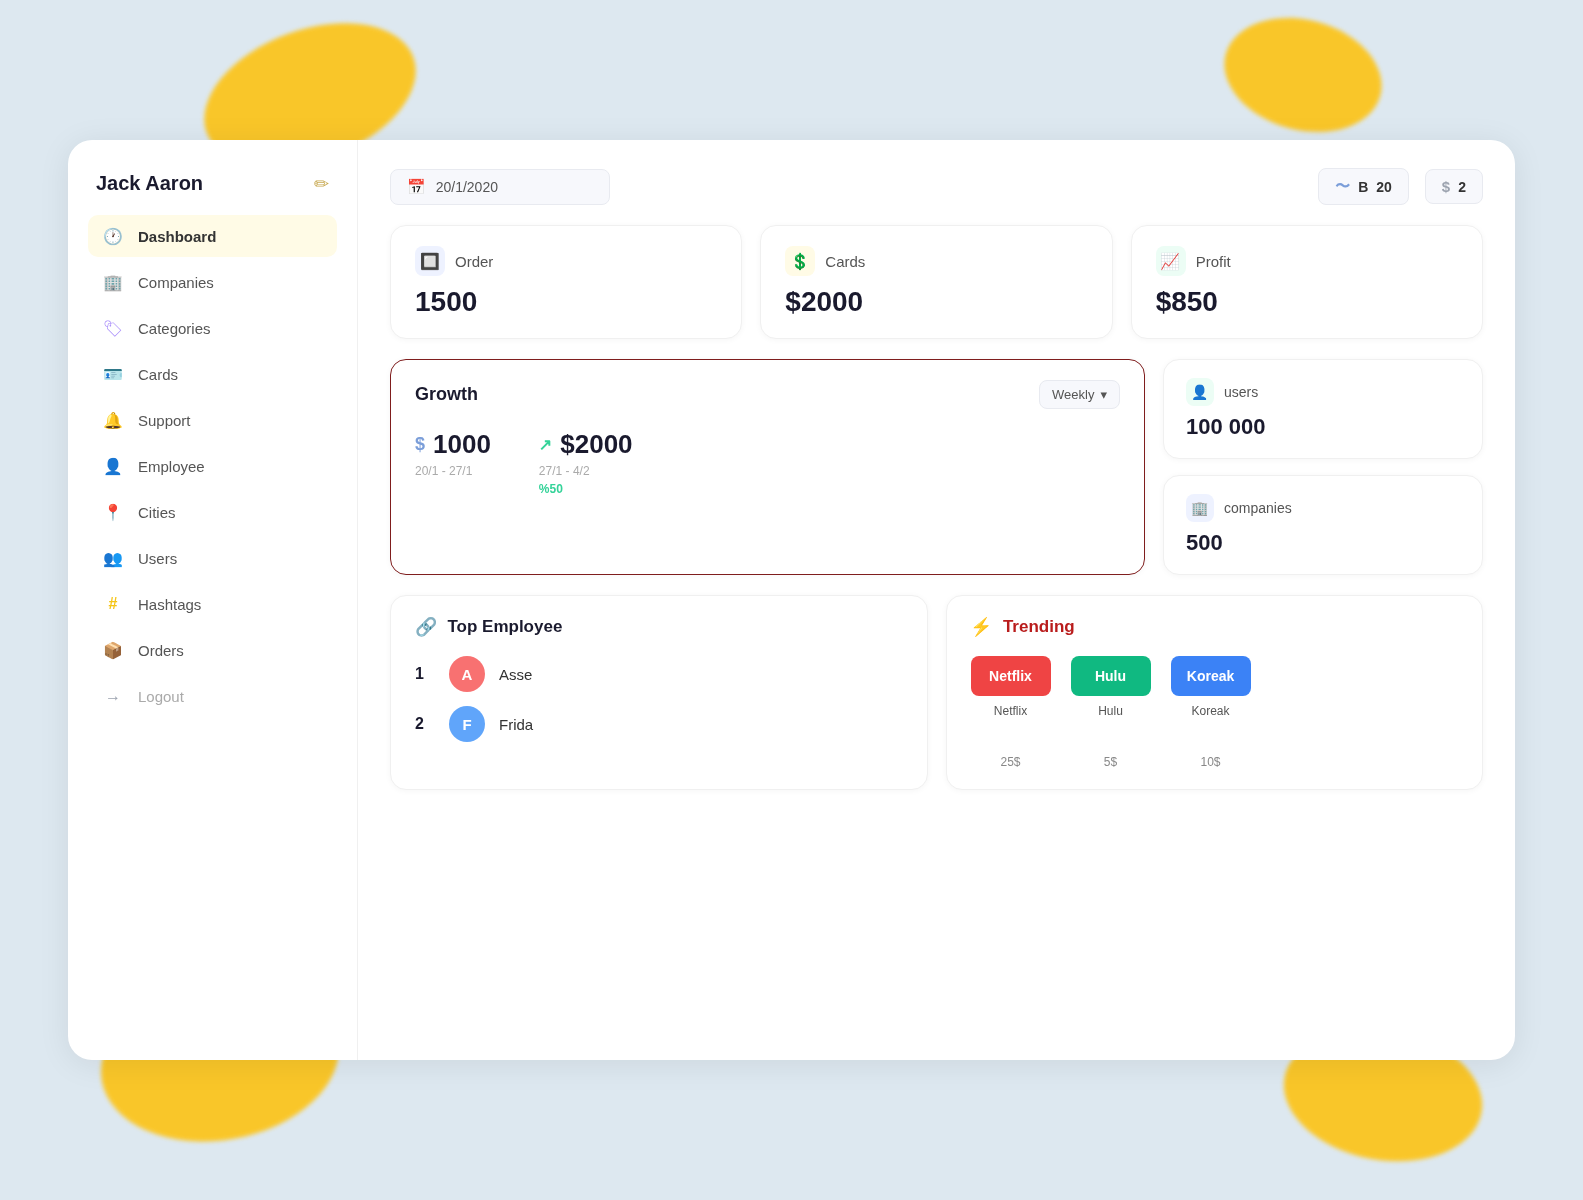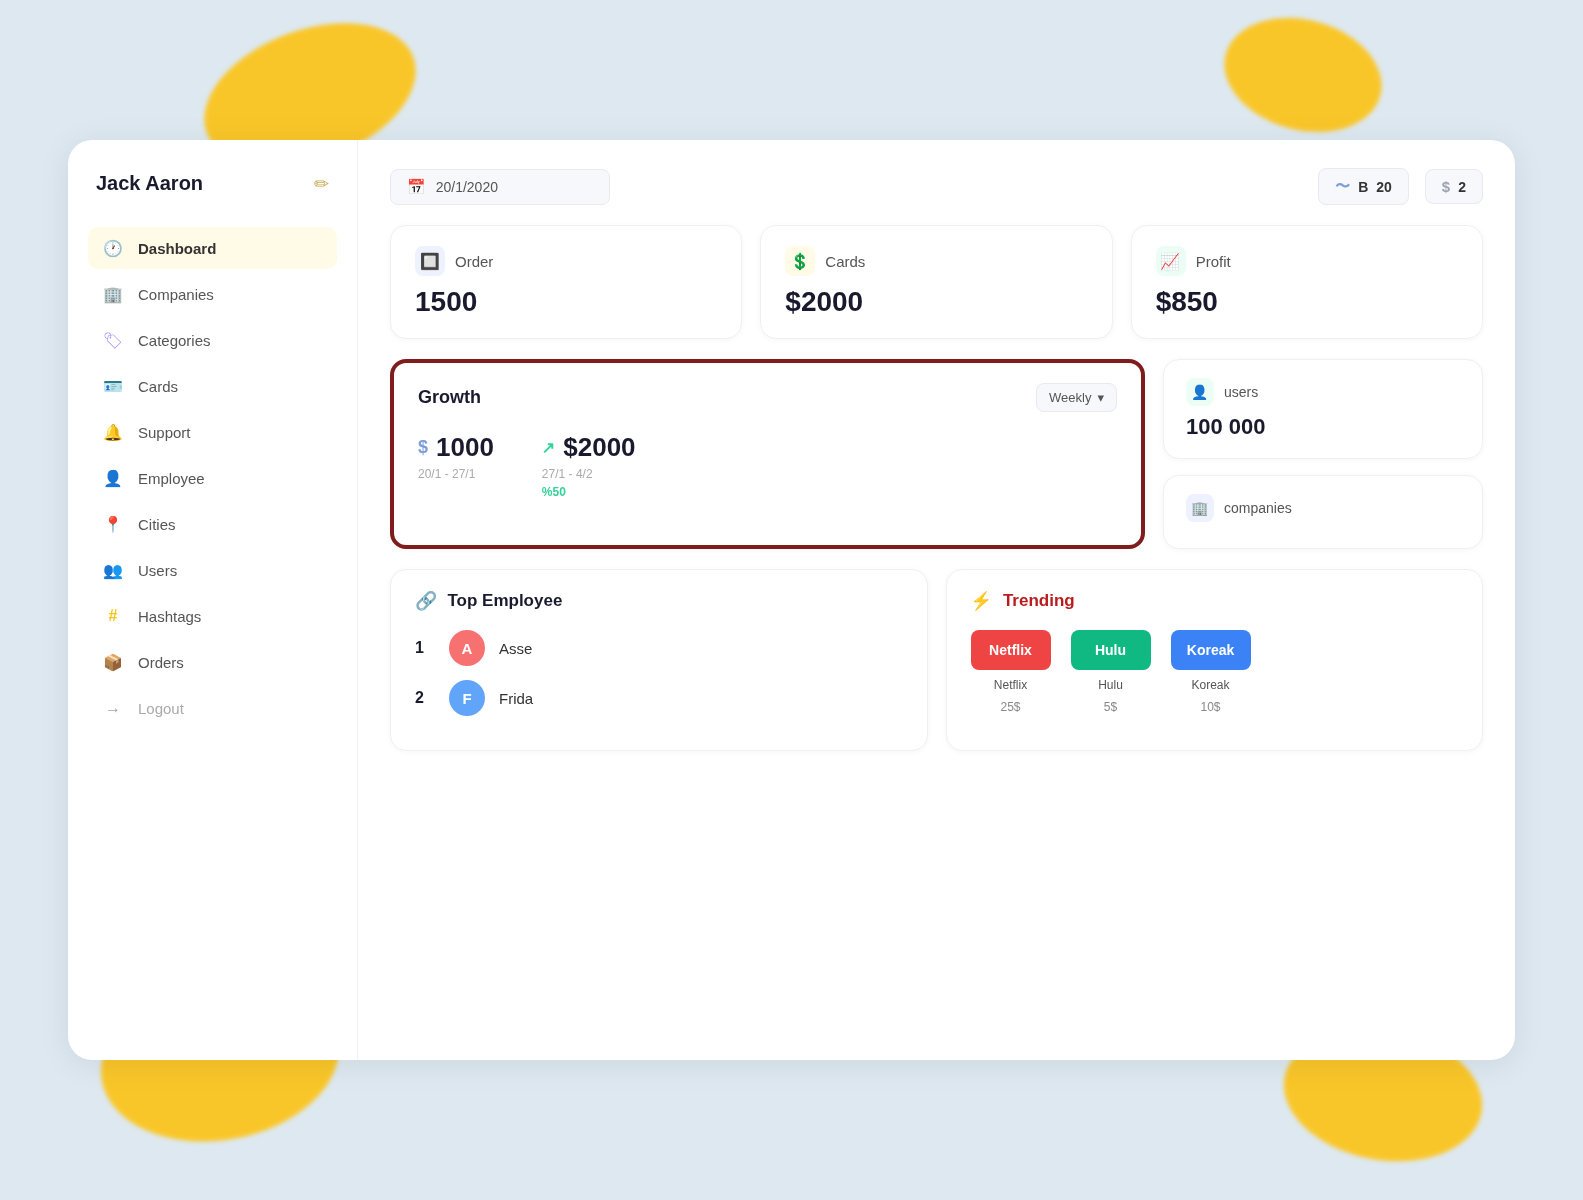--- a/index.html
+++ b/index.html
@@ -45,21 +45,21 @@
       border-right: 1px solid #f0f0f0;
       display: flex;
       flex-direction: column;
       gap: 4px;
     }
     .sidebar-header {
       display: flex;
       align-items: center;
       justify-content: space-between;
       padding: 0 8px;
-      margin-bottom: 28px;
+      margin-bottom: 16px;
     }
     .sidebar-title {
       font-size: 20px;
       font-weight: 700;
       color: #1a1a2e;
     }
     .edit-icon {
       color: #c8a951;
       font-size: 18px;
       cursor: pointer;
@@ -183,21 +183,21 @@
     
     .middle-row {
       display: grid;
       grid-template-columns: 1fr 320px;
       gap: 18px;
     }
 
     
     .growth-card {
       background: #fff;
-      border: 4px solid #7f1d1d;
+      border: 1px solid #7f1d1d;
       border-radius: 16px;
       padding: 20px 24px;
       box-shadow: 0 1px 6px rgba(0,0,0,0.04);
     }
     .growth-header {
       display: flex;
       align-items: center;
       justify-content: space-between;
       margin-bottom: 20px;
     }
@@ -333,21 +333,21 @@
       justify-content: center;
       font-size: 14px;
       font-weight: 700;
       color: #fff;
       cursor: pointer;
     }
     .trending-badge.red { background: #ef4444; }
     .trending-badge.green { background: #10b981; }
     .trending-badge.blue { background: #3b82f6; }
     .trending-name { font-size: 12px; color: #555; }
-    .trending-price { font-size: 12px; color: #888; }
+    .trending-price { font-size: 12px; color: #888; margin-top: 29px; }
   </style>
 </head>
 <body>
 
 <div class="blob blob1"></div>
 <div class="blob blob2"></div>
 <div class="blob blob3"></div>
 <div class="blob blob4"></div>
 
 <div class="main-card">
@@ -482,20 +482,21 @@
             <div class="right-stat-icon green-bg">👤</div>
             <span class="right-stat-label">users</span>
           </div>
           <div class="right-stat-value">100 000</div>
         </div>
         <div class="right-stat-card">
           <div class="right-stat-header">
             <div class="right-stat-icon blue-bg">🏢</div>
             <span class="right-stat-label">companies</span>
           </div>
+          <div class="right-stat-value">500</div>
         </div>
       </div>
     </div>
 
     <div class="bottom-row">
 
       <div class="list-card">
         <div class="list-card-header">
           <span class="list-card-icon">🔗</span>
           <span class="list-card-title">Top Employee</span>

